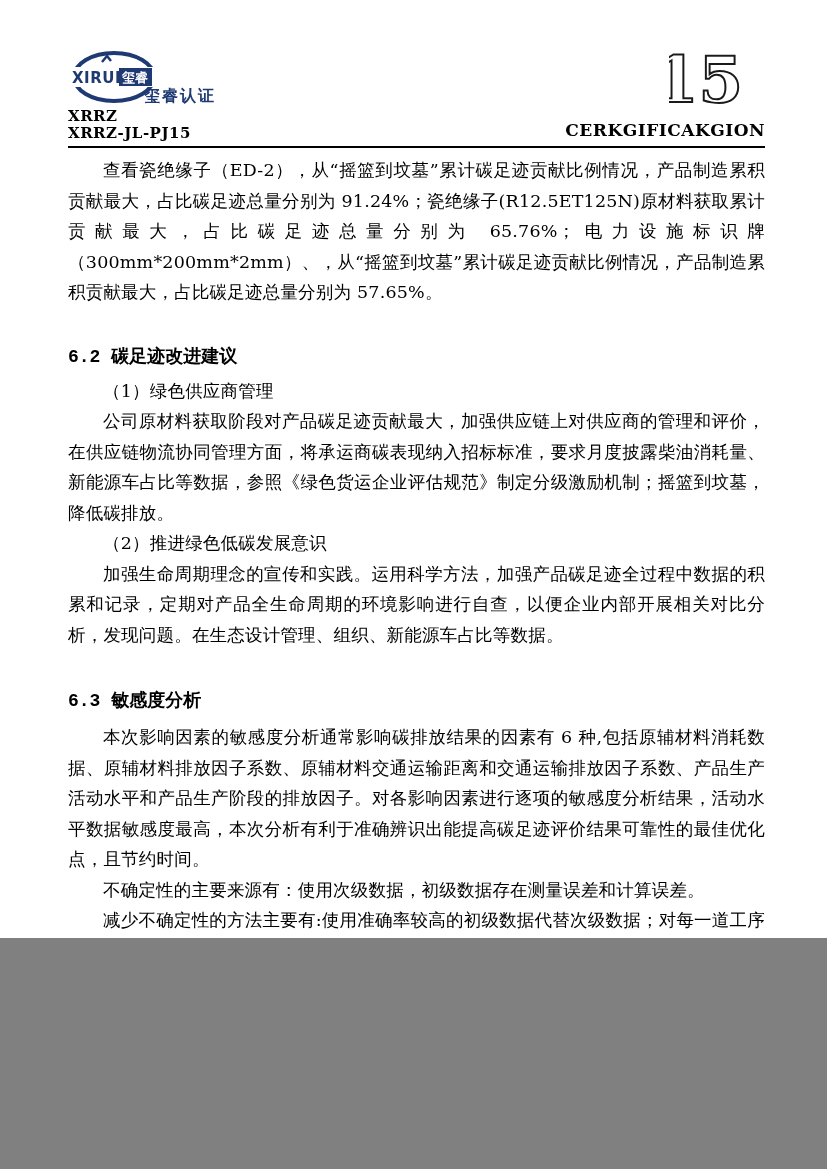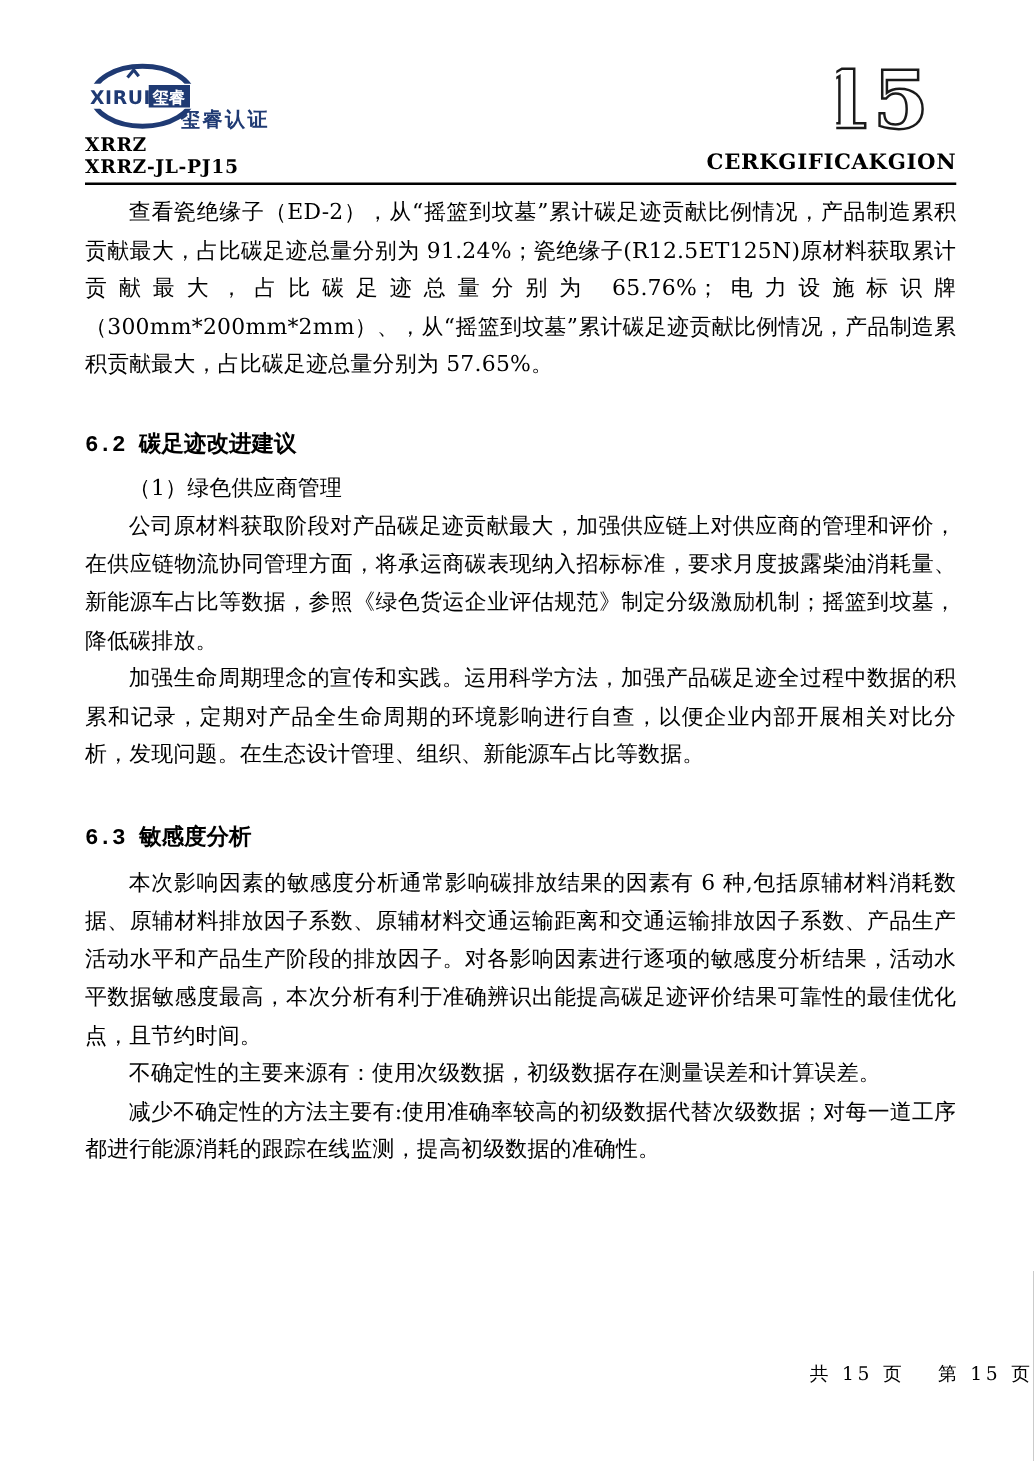--- a/index.html
+++ b/index.html
@@ -1,20 +1,20 @@
 <!DOCTYPE html>
 <html><head>
 <meta charset="utf-8">
 <style>
   * { margin: 0; padding: 0; box-sizing: border-box; }
   html, body { background: #808080; }
   .page {
     position: relative;
     width: 827px;
-    height: 1169px;
+    height: 938px;
     margin: 0 auto;
     background: #ffffff;
     font-family: "DejaVu Serif", serif;
     color: #000;
     overflow: hidden;
   }
 
   
   .header {
     position: absolute;
@@ -116,20 +116,21 @@
     <div class="left-code">XRRZ-JL-PJ15</div>
     <div class="right-title">CERKGIFICAKGION</div>
   </div>
 
   <div class="body">
     <p>查看瓷绝缘子（ED-2），从“摇篮到坟墓”累计碳足迹贡献比例情况，产品制造累积贡献最大，占比碳足迹总量分别为 91.24%；瓷绝缘子(R12.5ET125N)原材料获取累计贡献最大，占比碳足迹总量分别为 65.76%；电力设施标识牌（300mm*200mm*2mm）、，从“摇篮到坟墓”累计碳足迹贡献比例情况，产品制造累积贡献最大，占比碳足迹总量分别为 57.65%。</p>
 
     <h2 class="first">6.2 碳足迹改进建议</h2>
     <p>（1）绿色供应商管理</p>
     <p>公司原材料获取阶段对产品碳足迹贡献最大，加强供应链上对供应商的管理和评价，在供应链物流协同管理方面，将承运商碳表现纳入招标标准，要求月度披露柴油消耗量、新能源车占比等数据，参照《绿色货运企业评估规范》制定分级激励机制；摇篮到坟墓，降低碳排放。</p>
+    <p>（2）推进绿色低碳发展意识</p>
     <p>加强生命周期理念的宣传和实践。运用科学方法，加强产品碳足迹全过程中数据的积累和记录，定期对产品全生命周期的环境影响进行自查，以便企业内部开展相关对比分析，发现问题。在生态设计管理、组织、新能源车占比等数据。</p>
 
     <h2>6.3 敏感度分析</h2>
     <p>本次影响因素的敏感度分析通常影响碳排放结果的因素有 6 种,包括原辅材料消耗数据、原辅材料排放因子系数、原辅材料交通运输距离和交通运输排放因子系数、产品生产活动水平和产品生产阶段的排放因子。对各影响因素进行逐项的敏感度分析结果，活动水平数据敏感度最高，本次分析有利于准确辨识出能提高碳足迹评价结果可靠性的最佳优化点，且节约时间。</p>
 
     <p>不确定性的主要来源有：使用次级数据，初级数据存在测量误差和计算误差。</p>
     <p>减少不确定性的方法主要有:使用准确率较高的初级数据代替次级数据；对每一道工序都进行能源消耗的跟踪在线监测，提高初级数据的准确性。</p>
   </div>
 
   <div class="footer">

